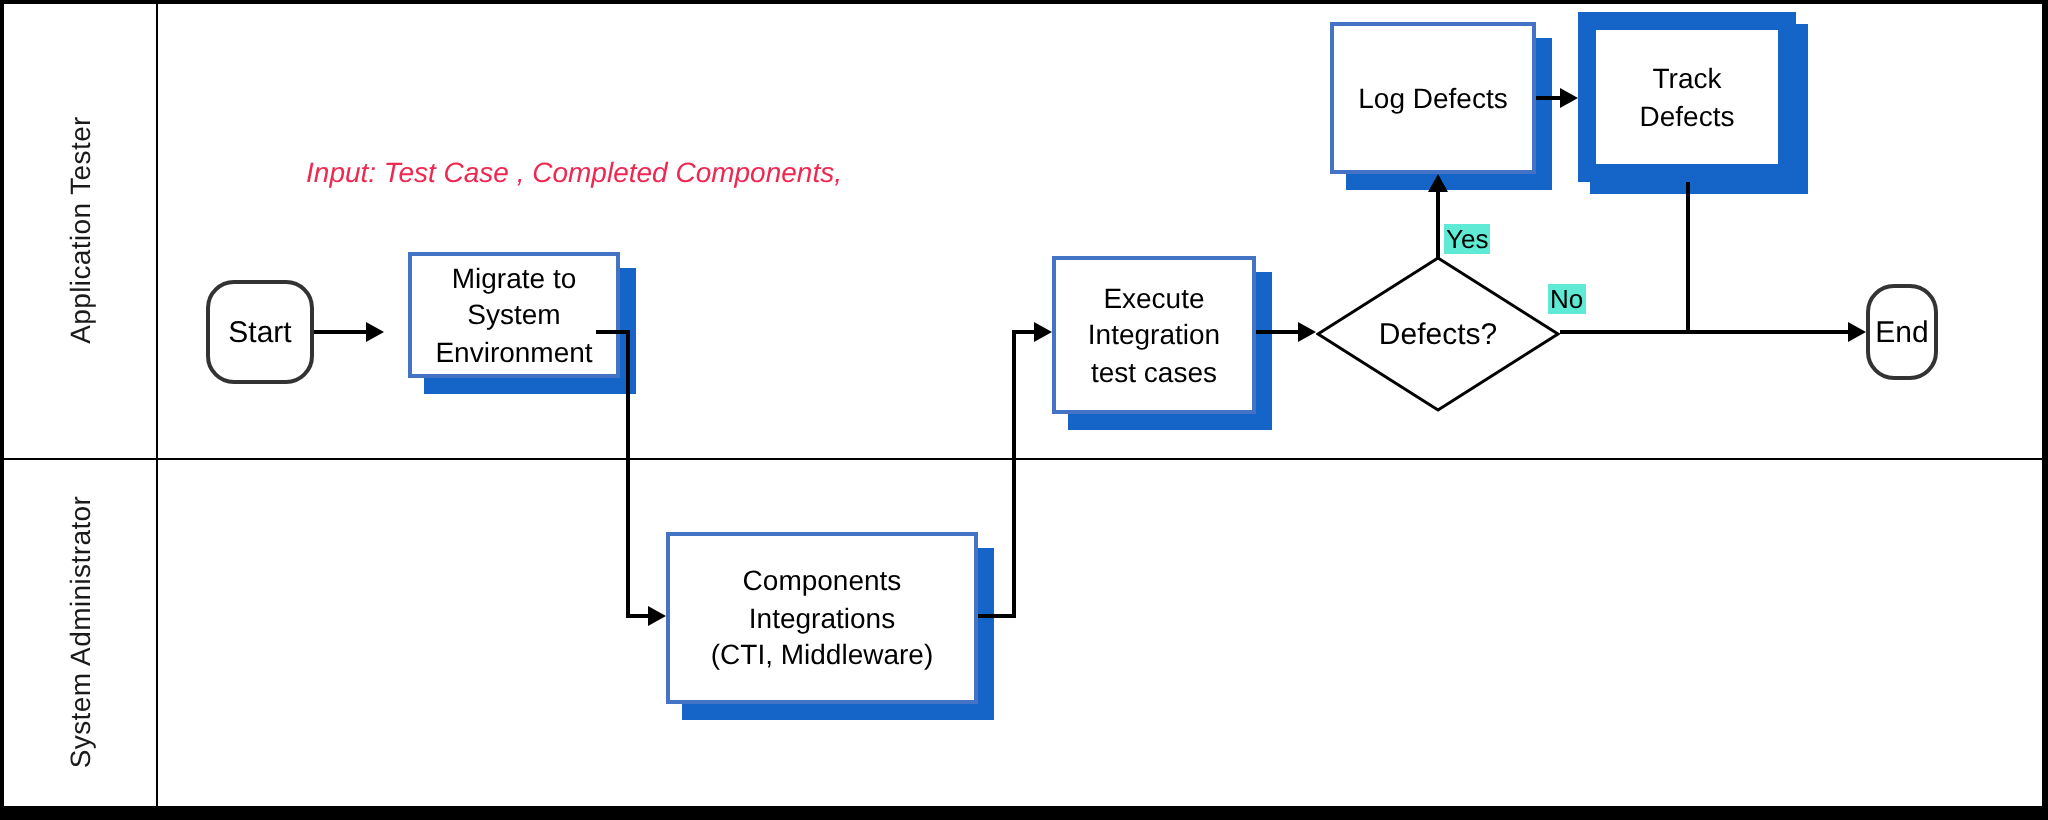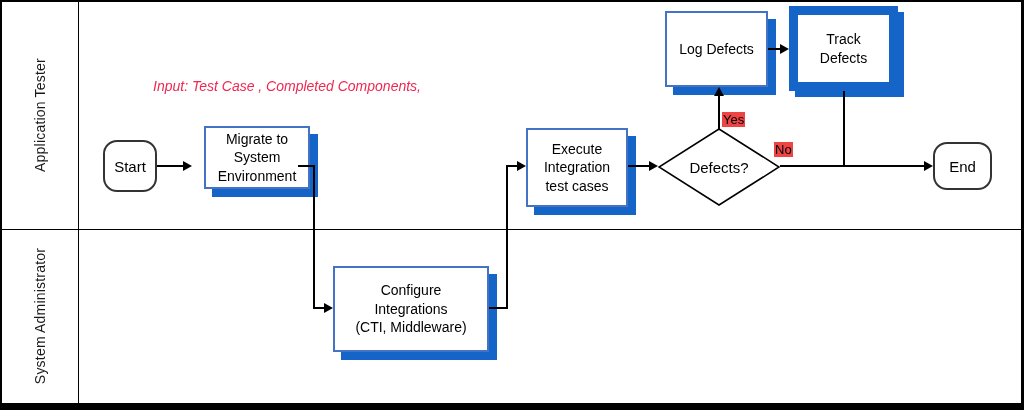--- a/index.html
+++ b/index.html
@@ -74,21 +74,21 @@
   }
   .arrow-up{
     position:absolute;width:0;height:0;
     border-left:5px solid transparent;
     border-right:5px solid transparent;
     border-bottom:9px solid var(--connector,#000);
   }
   .edge-label{
     position:absolute;
     font-size:13px;
-    background:#ef4444;
+    background:#5eead4;
     padding:0 1px;
     white-space:nowrap;
   }
 </style>
 </head>
 <body>
 
 <div id="stage">
 
   <div class="vline-frame" style="left:76px;"></div>
@@ -103,21 +103,21 @@
     <span>Start</span>
   </div>
 
   <div class="process" style="left:190px;top:124px;width:106px;height:63px;margin-left:12px;">
     <span>Migrate to
 System
 Environment</span>
   </div>
 
   <div class="process" style="left:331px;top:264px;width:156px;height:86px;">
-    <span>Configure
+    <span>Components
 Integrations
 (CTI, Middleware)</span>
   </div>
 
   <div class="process" style="left:524px;top:126px;width:102px;height:79px;align-items:center;">
     <span>Execute
 Integration
 test cases</span>
   </div>
 
@@ -130,21 +130,21 @@
     <span>Log Defects</span>
   </div>
 
   <div class="diamond-wrap" style="left:656px;top:126px;width:122px;height:78px;">
     <svg width="122" height="78" viewBox="0 0 122 78">
       <polygon points="61,1 121,39 61,77 1,39" fill="#ffffff" stroke="#000000" stroke-width="1.5"></polygon>
     </svg>
     <div class="diamond-label">Defects?</div>
   </div>
 
-  <div class="terminator" style="left:931px;top:140px;width:59px;height:48px;">
+  <div class="terminator" style="left:931px;top:140px;width:36px;height:48px;">
     <span>End</span>
   </div>
 
   <div class="edge-h" style="left:155px;top:163px;width:28px;"></div>
   <div class="arrow-right" style="left:181px;top:159px;"></div>
 
   <div class="edge-h" style="left:296px;top:163px;width:17px;"></div>
   <div class="edge-v" style="left:311px;top:163px;height:144px;"></div>
   <div class="edge-h" style="left:311px;top:305px;width:13px;"></div>
   <div class="arrow-right" style="left:322px;top:301px;"></div>

